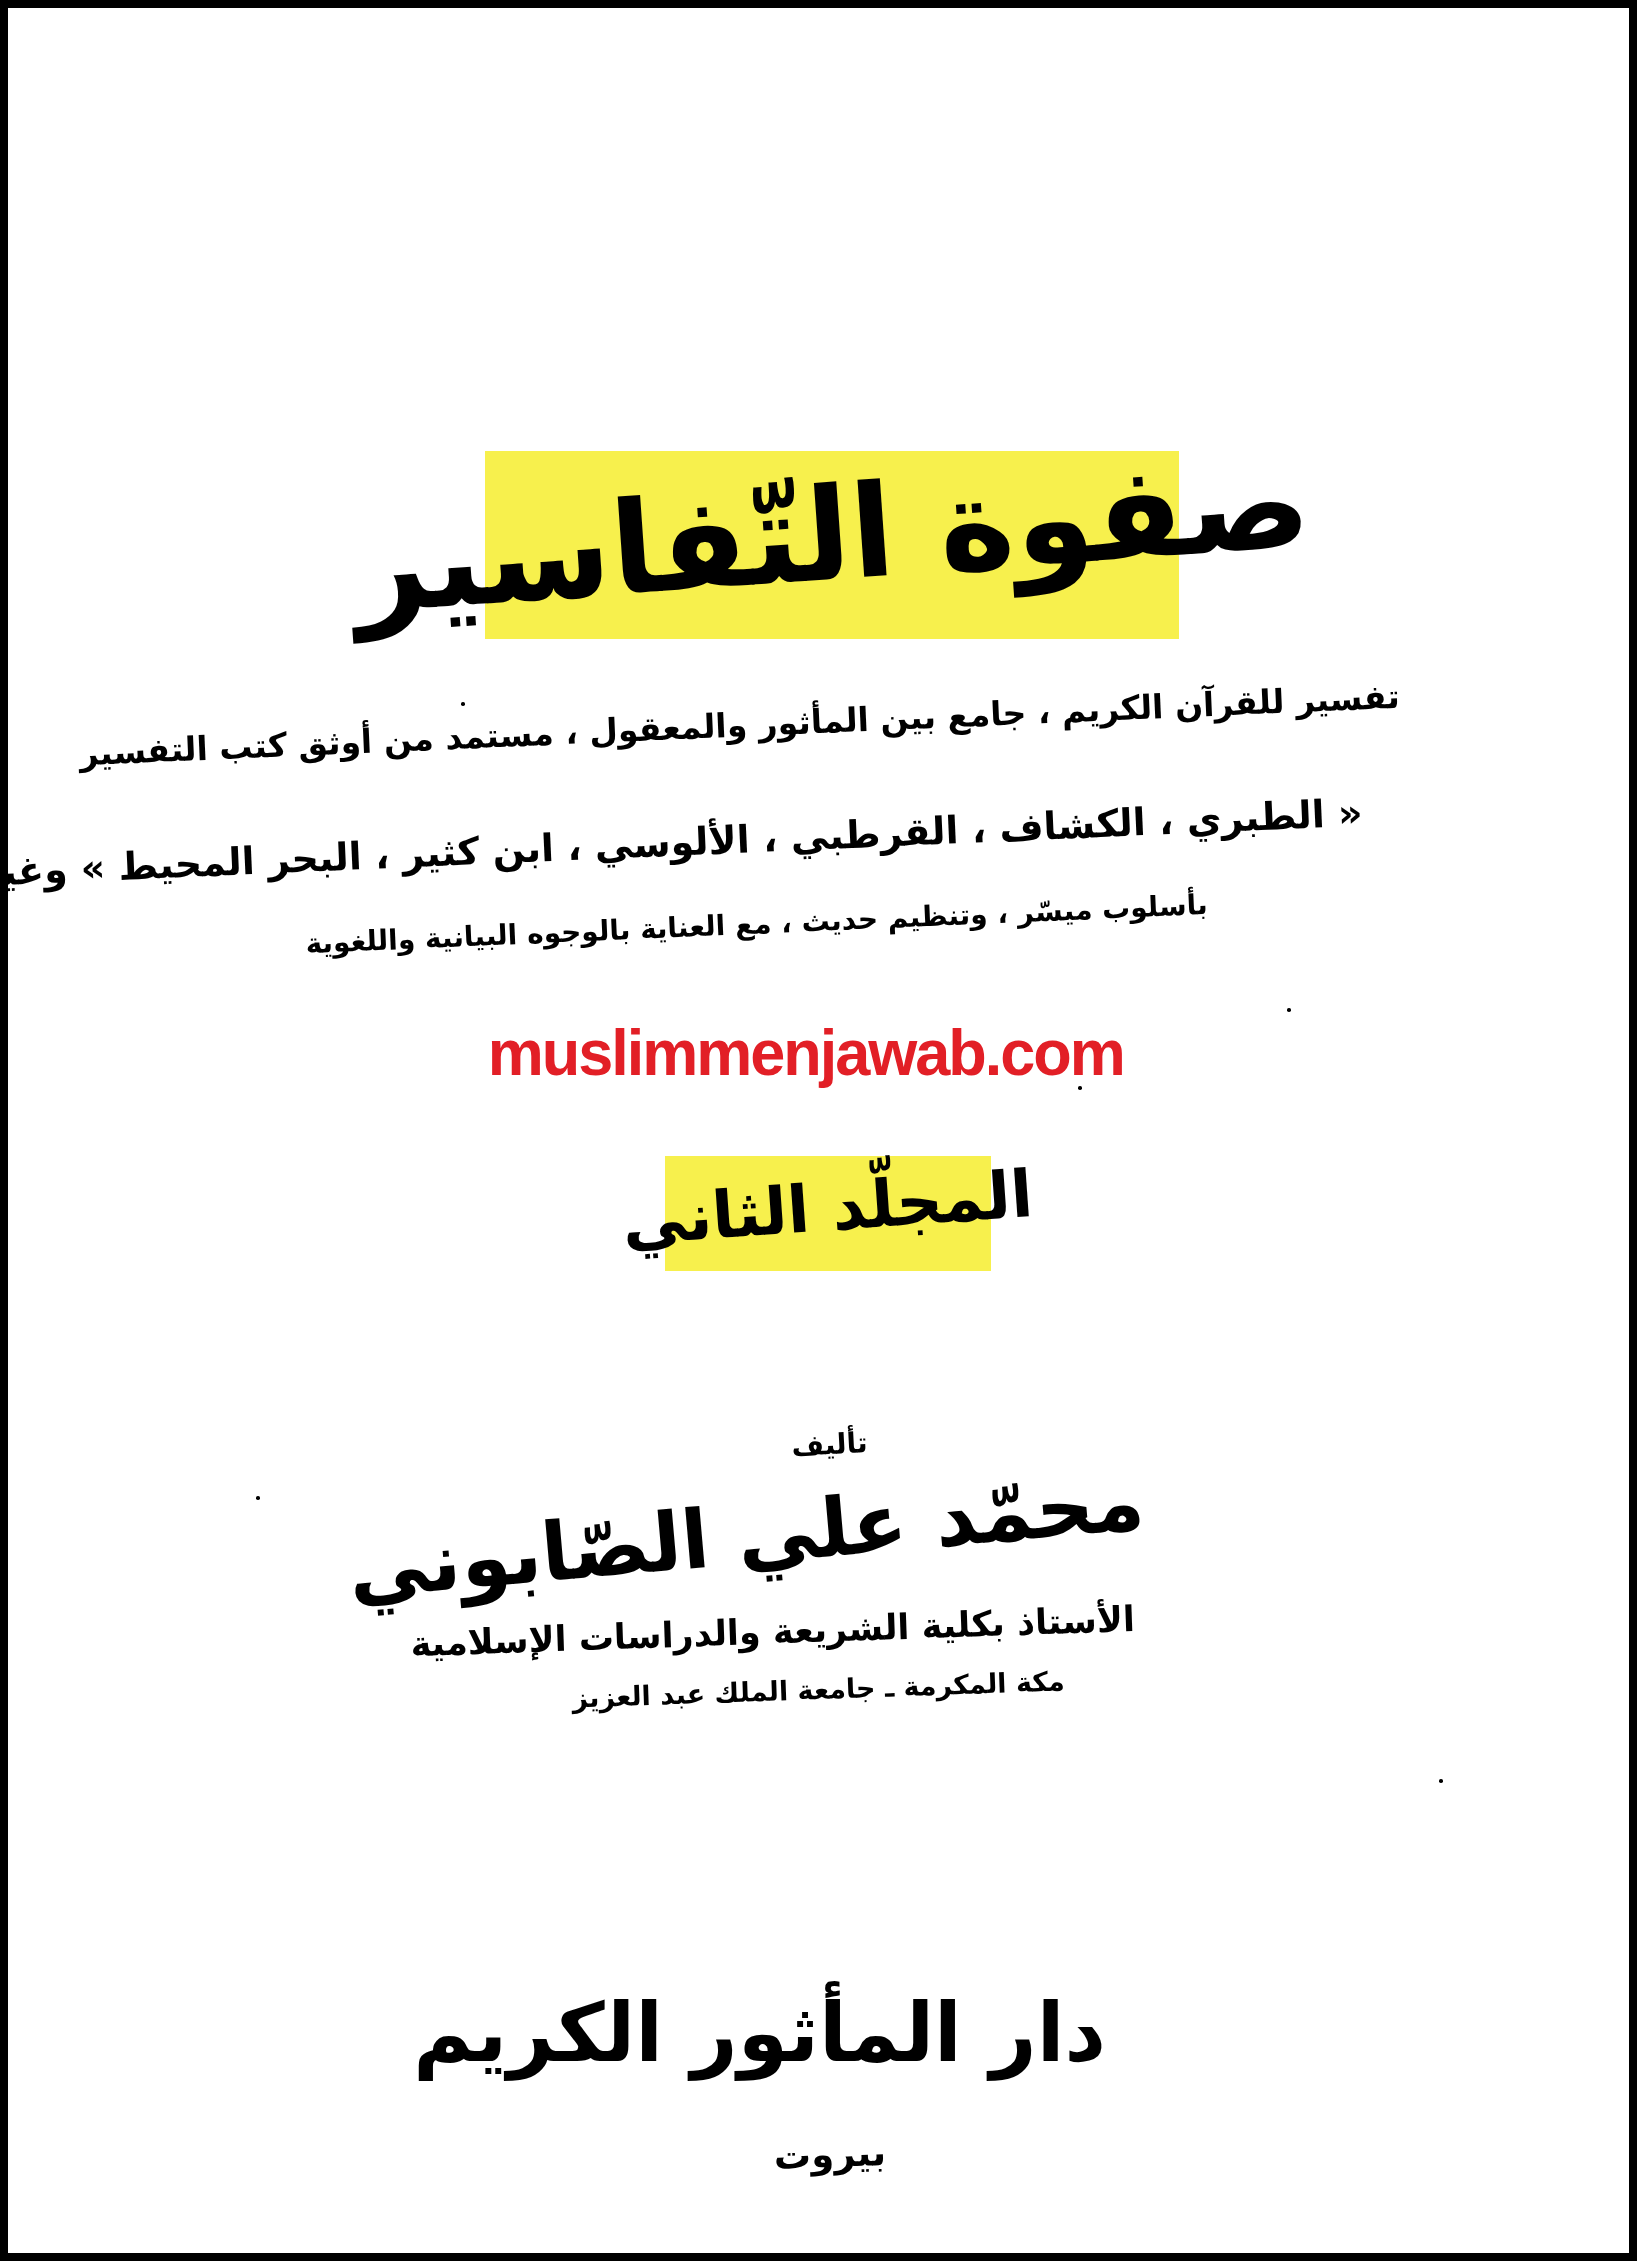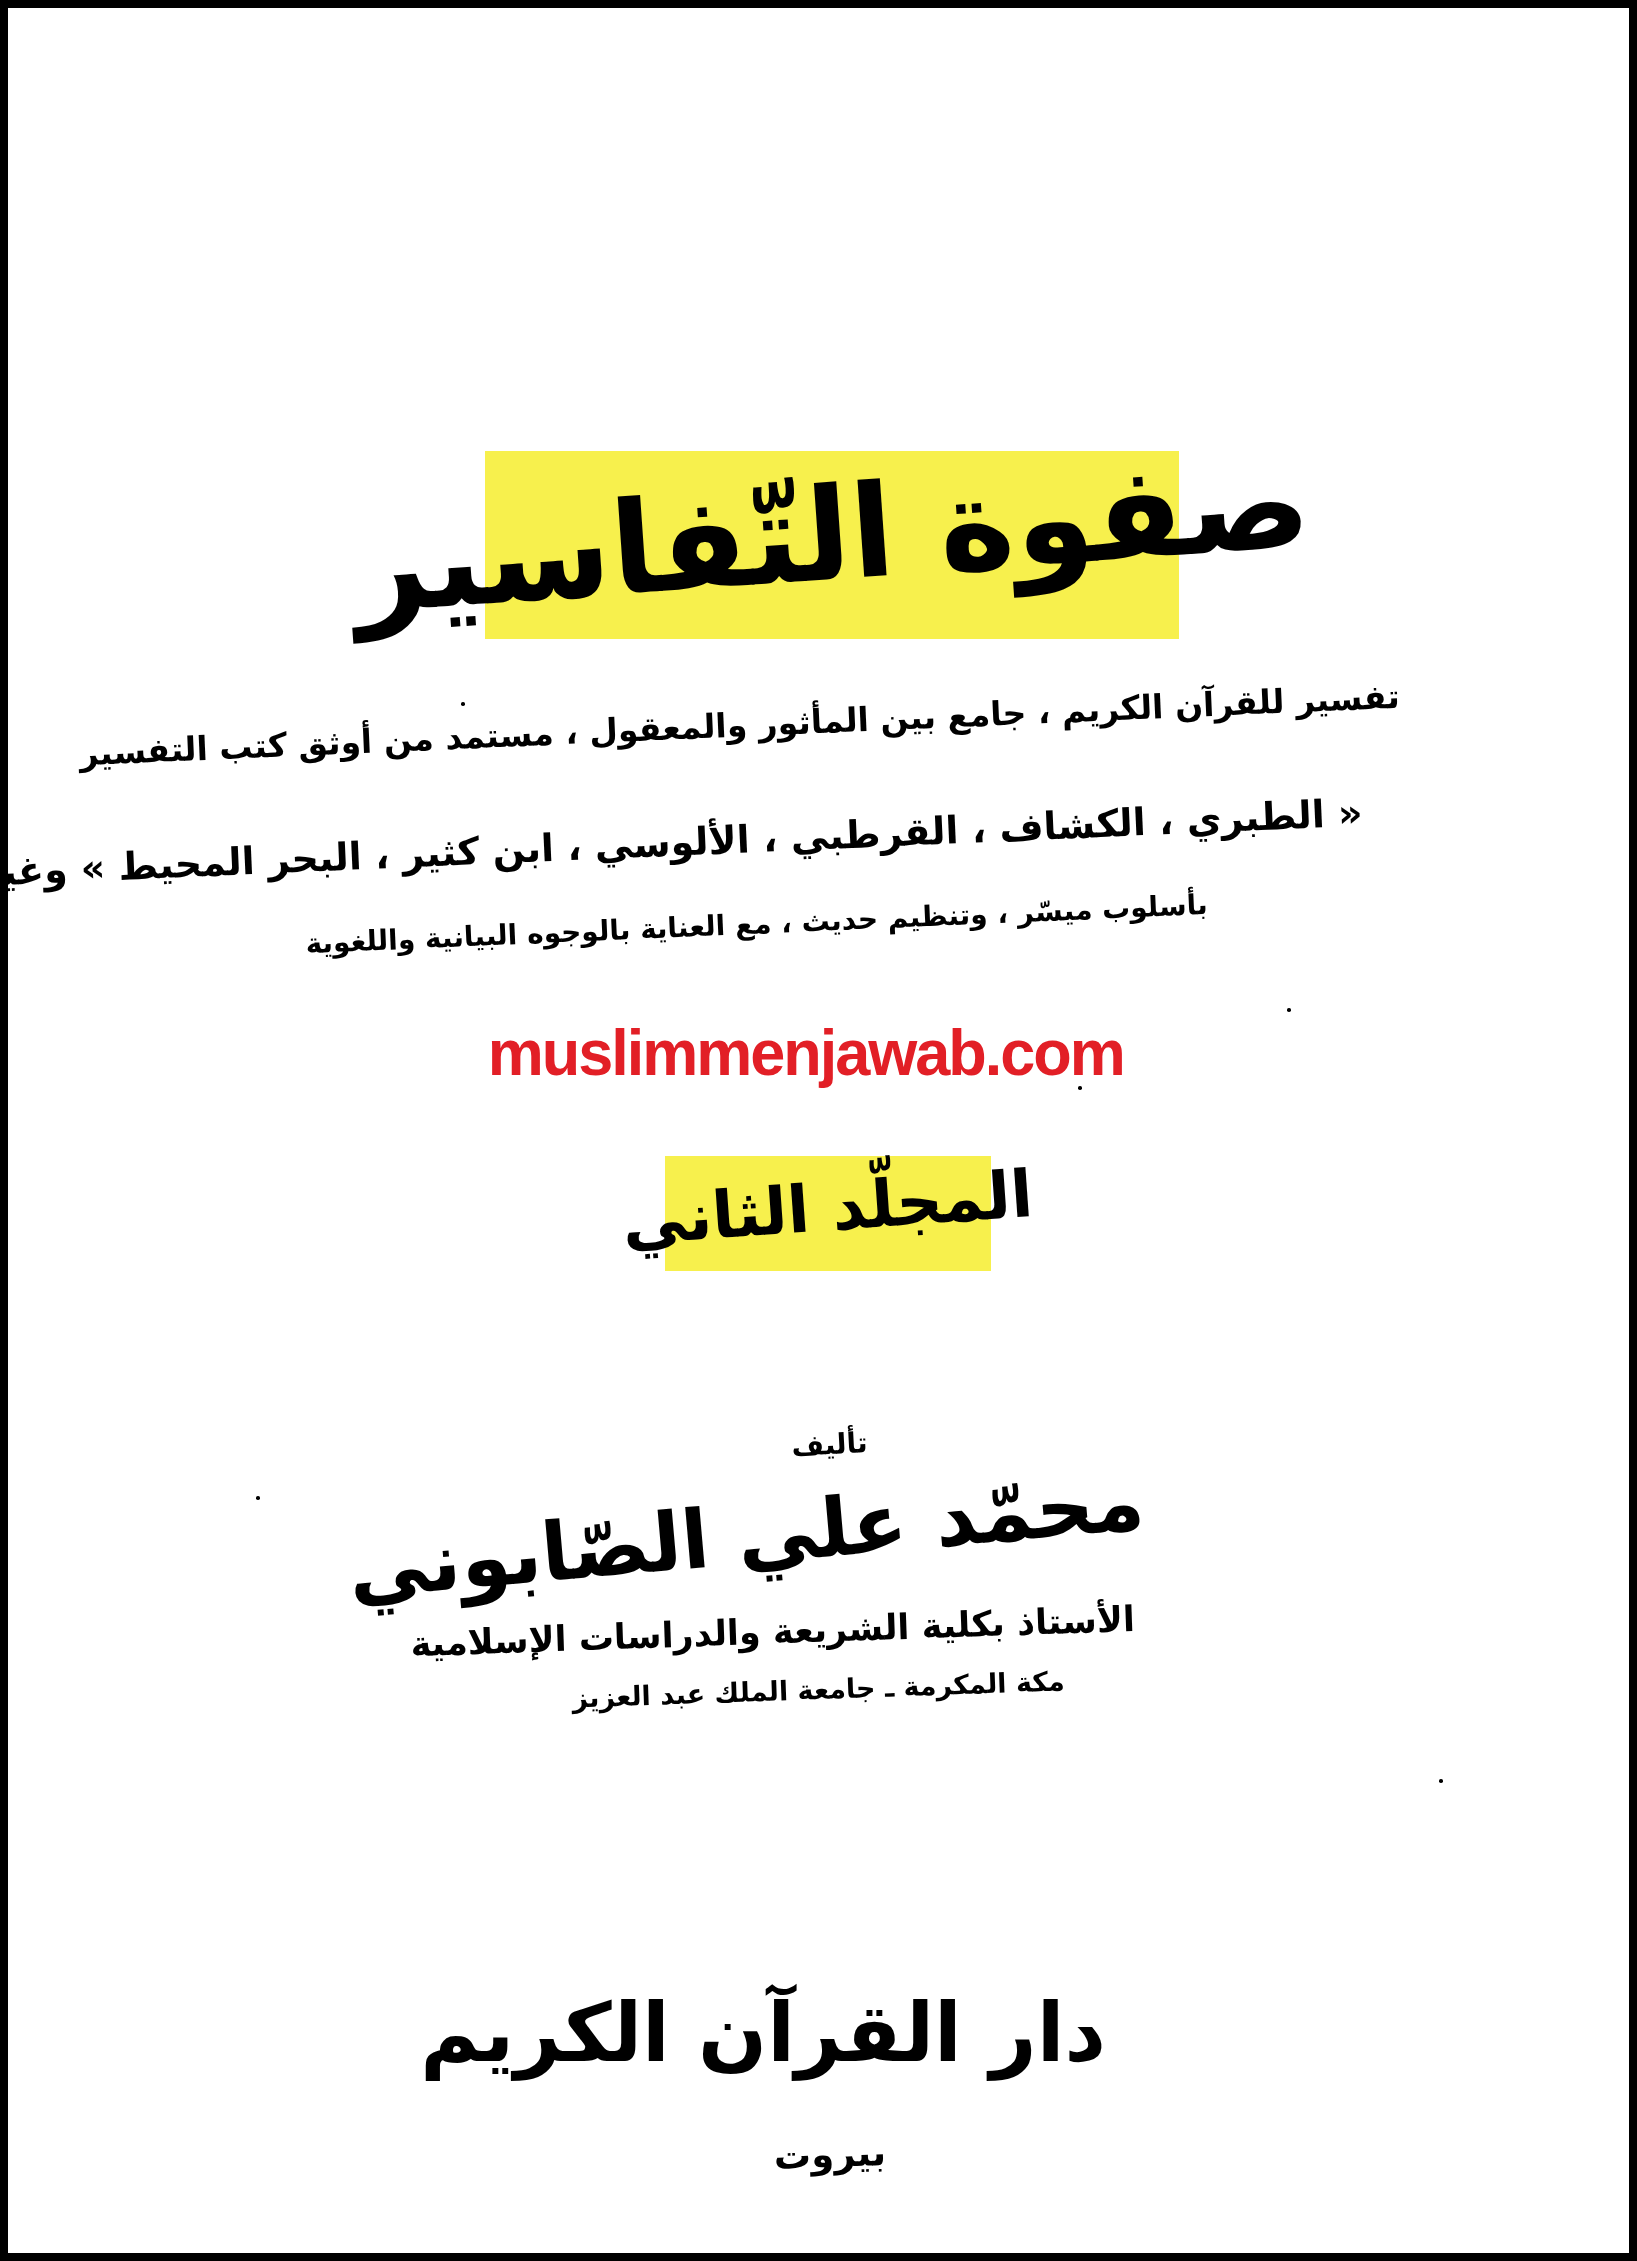--- a/index.html
+++ b/index.html
@@ -152,21 +152,21 @@
 
   <div class="volume-highlight">
     <div class="volume-text" dir="rtl" lang="ar">المجلّد الثاني</div>
   </div>
 
   <div class="centered-text byline-label" dir="rtl" lang="ar">تأليف</div>
   <div class="centered-text author-name" dir="rtl" lang="ar">محمّد علي الصّابوني</div>
   <div class="centered-text author-title" dir="rtl" lang="ar">الأستاذ بكلية الشريعة والدراسات الإسلامية</div>
   <div class="centered-text author-affiliation" dir="rtl" lang="ar">مكة المكرمة ـ جامعة الملك عبد العزيز</div>
 
-  <div class="centered-text publisher-name" dir="rtl" lang="ar">دار القرآن الكريم</div>
+  <div class="centered-text publisher-name" dir="rtl" lang="ar">دار المأثور الكريم</div>
   <div class="centered-text publisher-city" dir="rtl" lang="ar">بيروت</div>
 
   <div class="speck" style="left:1279px; top:1000px;"></div>
   <div class="speck" style="left:1070px; top:1078px;"></div>
   <div class="speck" style="left:453px; top:694px;"></div>
   <div class="speck" style="left:1431px; top:1771px;"></div>
   <div class="speck" style="left:248px; top:1488px;"></div>
 
 </div>
 

